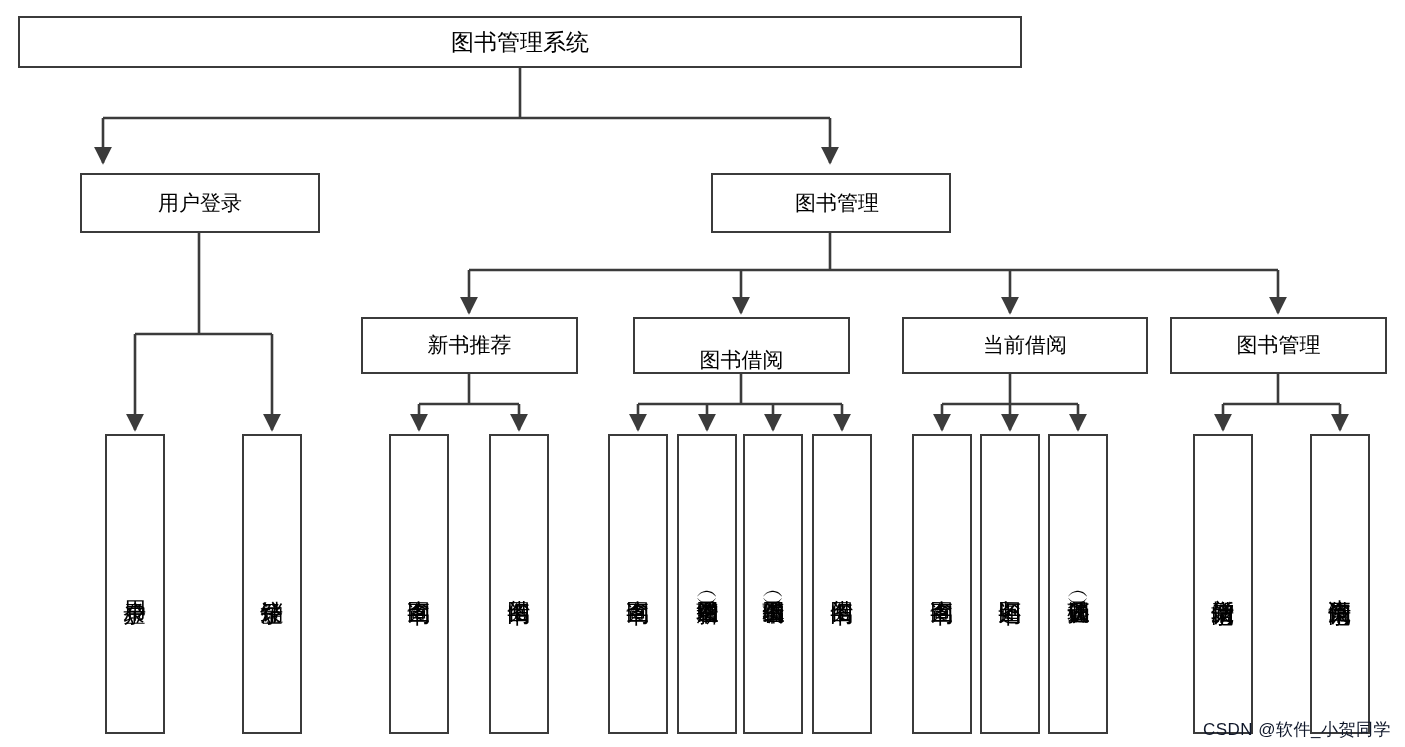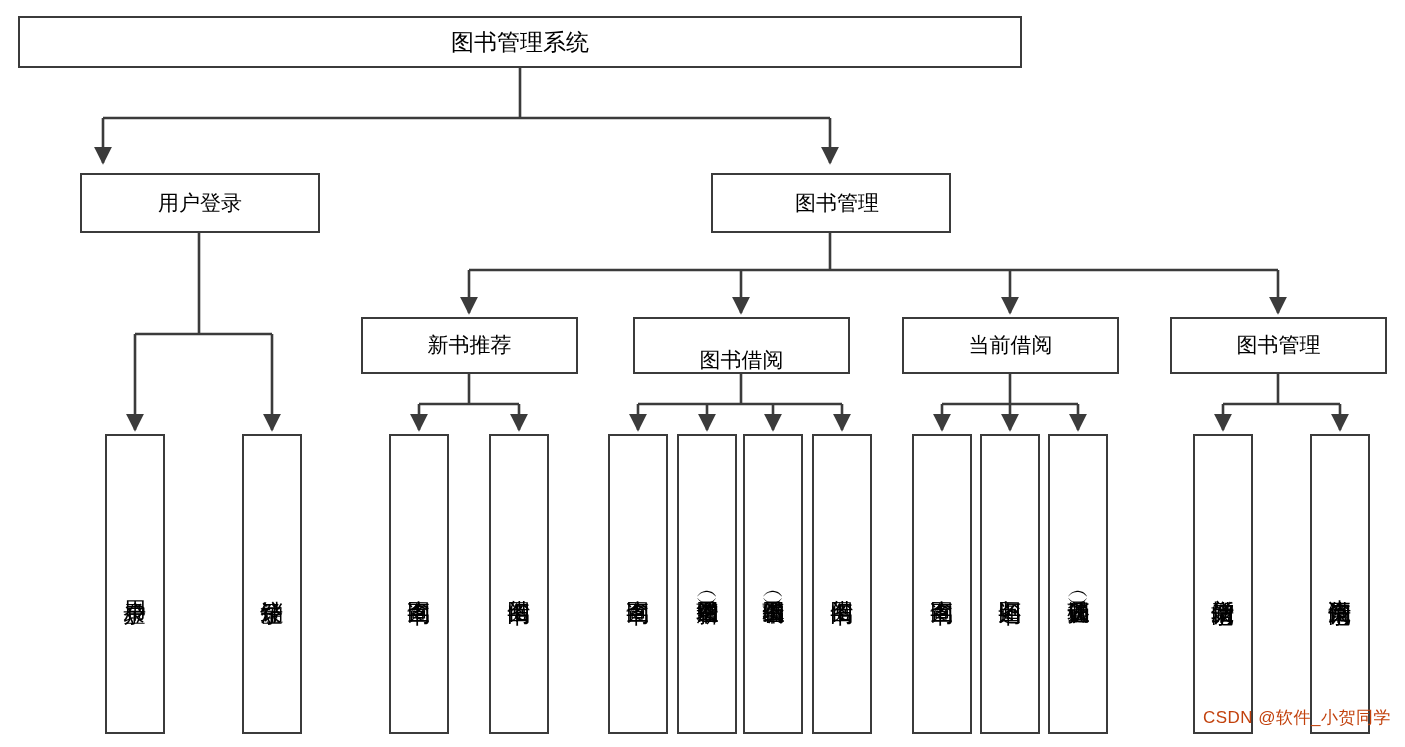--- a/index.html
+++ b/index.html
@@ -60,23 +60,23 @@
   }
   .node.leaf.tall .lbl{
     font-size:22px;
     line-height:1.04;
     letter-spacing:0px;
   }
   
   #watermark{
     position:absolute;
     right:14px;
-    bottom:18px;
+    bottom:6px;
     font-size:17px;
-    color:#c2410c;
+    color:#0f172a;
     letter-spacing:0.5px;
     white-space:nowrap;
     user-select:none;
     text-align:center;
   }
 </style>
 </head>
 <body>
 
 <div id="canvas">
@@ -147,21 +147,21 @@
   </div>
 
   <div class="node h2" style="left:361px; top:317px; width:217px; height:57px;">
     <span class="lbl">新书推荐</span>
   </div>
 
   <div class="node h2" style="left:633px; top:317px; width:217px; height:57px;align-items:flex-end;">
     <span class="lbl">图书借阅</span>
   </div>
 
-  <div class="node h2" style="left:902px; top:317px; width:217px; height:57px;">
+  <div class="node h2" style="left:902px; top:317px; width:246px; height:57px;">
     <span class="lbl">当前借阅</span>
   </div>
 
   <div class="node h2" style="left:1170px; top:317px; width:217px; height:57px;">
     <span class="lbl">图书管理</span>
   </div>
 
   <div class="node leaf" style="left:105px; top:434px; width:60px; height:300px;">
     <span class="lbl">用户登录</span>
   </div>

